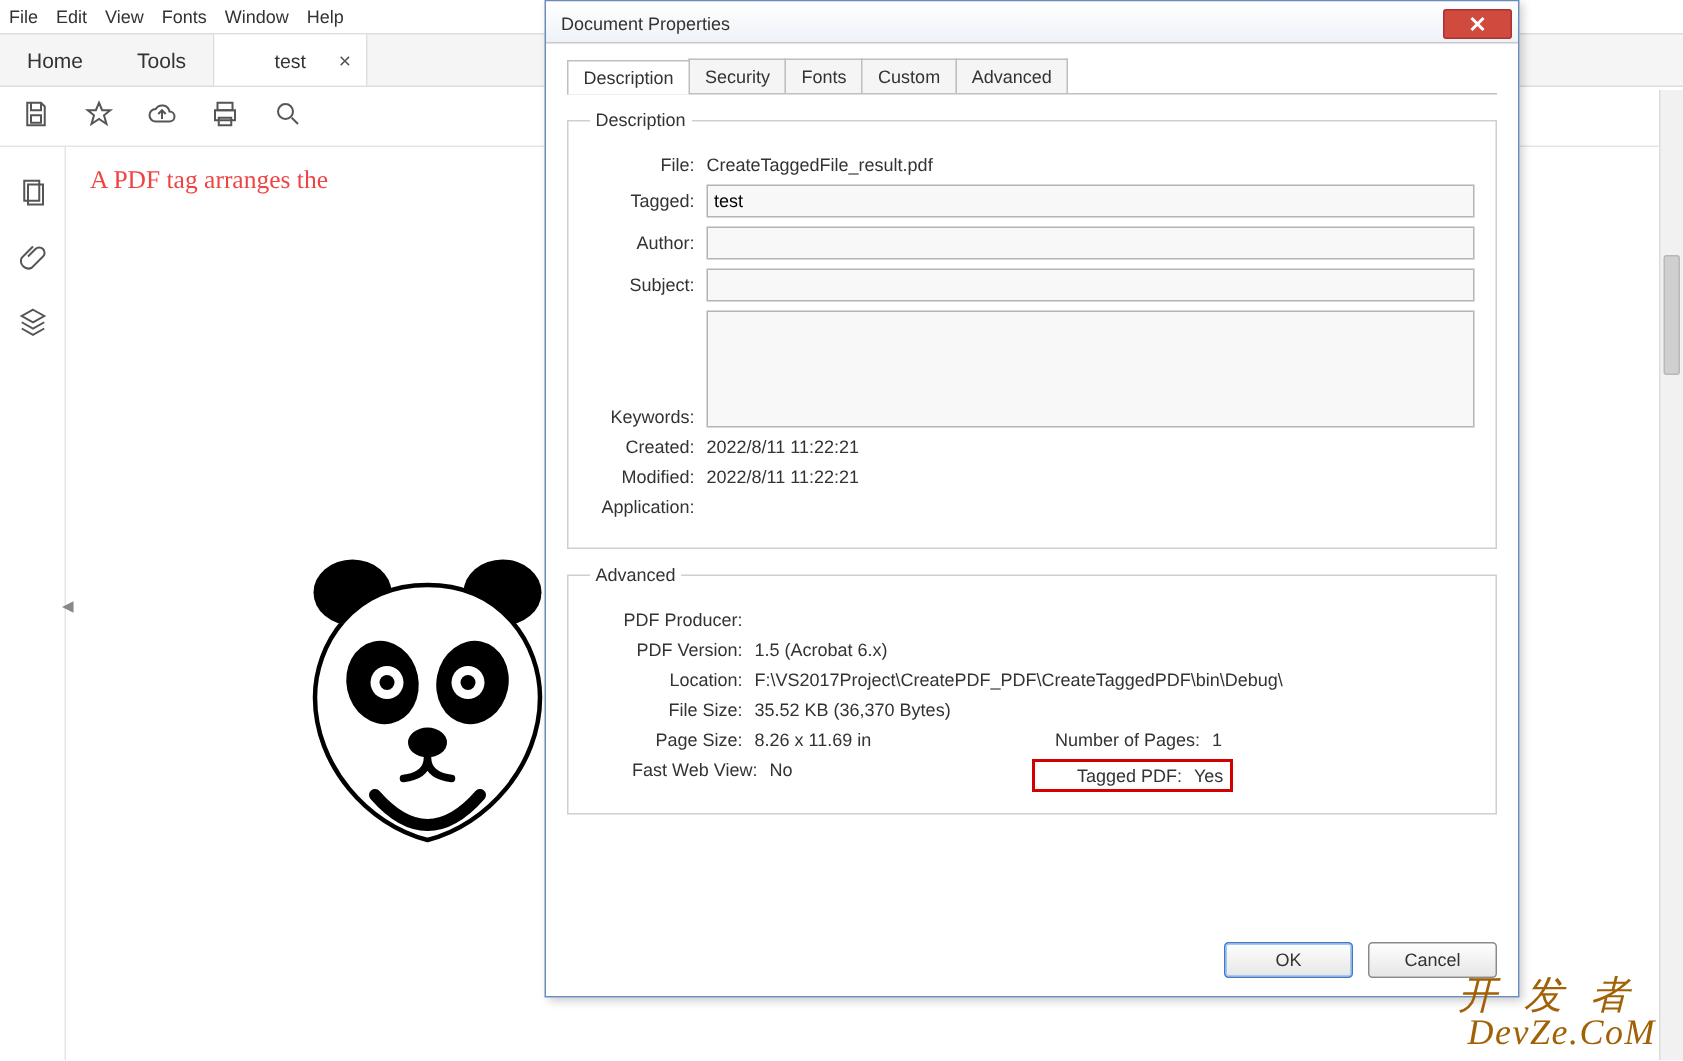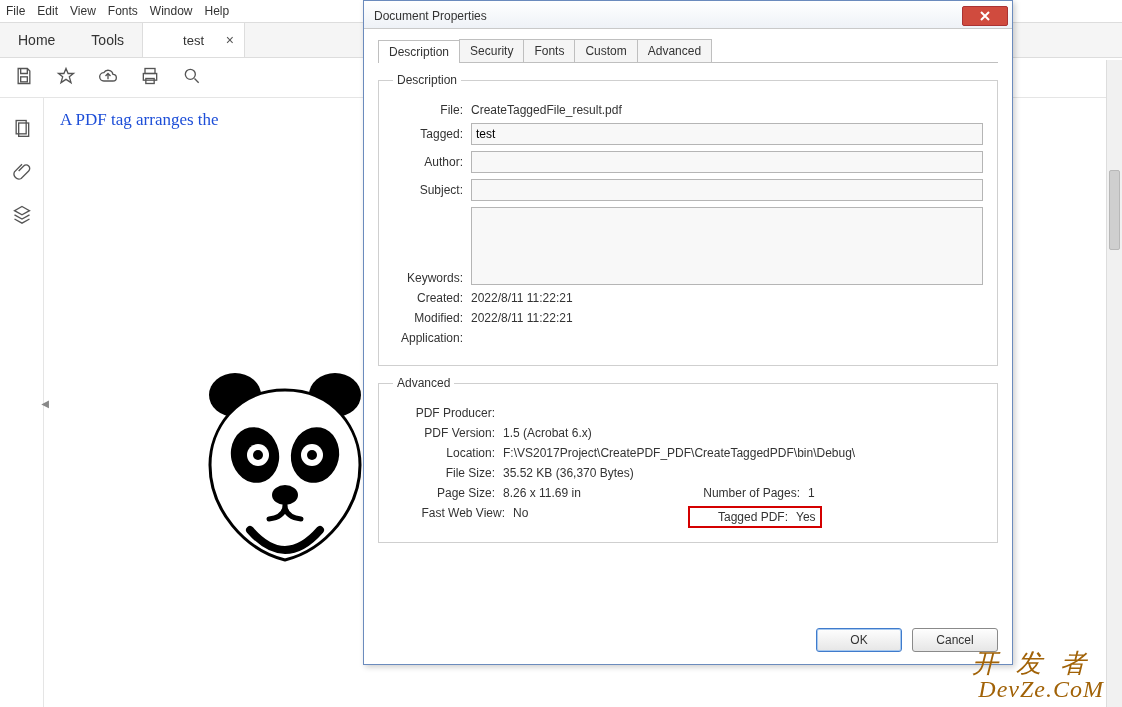--- a/index.html
+++ b/index.html
@@ -20,21 +20,21 @@
   .icon-toolbar { height:40px; display:flex; align-items:center; gap:22px; padding:0 14px; border-bottom:1px solid #e5e5e5; }
   .icon-toolbar svg { width:20px; height:20px; stroke:#555; fill:none; stroke-width:1.6; }
 
   
   .side-strip { position:absolute; left:0; top:98px; width:44px; bottom:0; border-right:1px solid #e5e5e5; display:flex; flex-direction:column; align-items:center; gap:20px; padding-top:20px; }
   .side-strip svg { width:20px; height:20px; stroke:#555; fill:none; stroke-width:1.6; }
   .side-collapse { position:absolute; top:300px; right:-6px; font-size:10px; color:#888; }
 
   
   .page-area { position:absolute; left:60px; top:110px; width:300px; }
-  .doc-text { font-family: "Times New Roman", serif; font-size:17px; color:#1d4ed8; margin-bottom:180px; }
+  .doc-text { font-family: "Times New Roman", serif; font-size:17px; color:#ef4444; margin-bottom:180px; }
 
   
   .panda-wrap { position:absolute; left:200px; top:370px; }
 
   
   .dialog { position:absolute; left:363px; top:0; width:650px; height:665px; border:1px solid #6b8bbd; background:#fff; box-shadow:2px 2px 6px rgba(0,0,0,0.2); }
   .dialog-titlebar { height:28px; background:linear-gradient(#fff,#eef2f7); display:flex; align-items:center; justify-content:space-between; padding:2px 0 0 10px; border-bottom:1px solid #c9c9c9; }
   .dialog-title { font-size:12px; color:#333; }
   .dialog-close { width:46px; height:20px; background:#d04b3e; border:1px solid #a33; border-radius:2px; display:flex; align-items:center; justify-content:center; margin-right:4px; }
   .dialog-close svg { width:10px; height:10px; stroke:#fff; stroke-width:2; }

